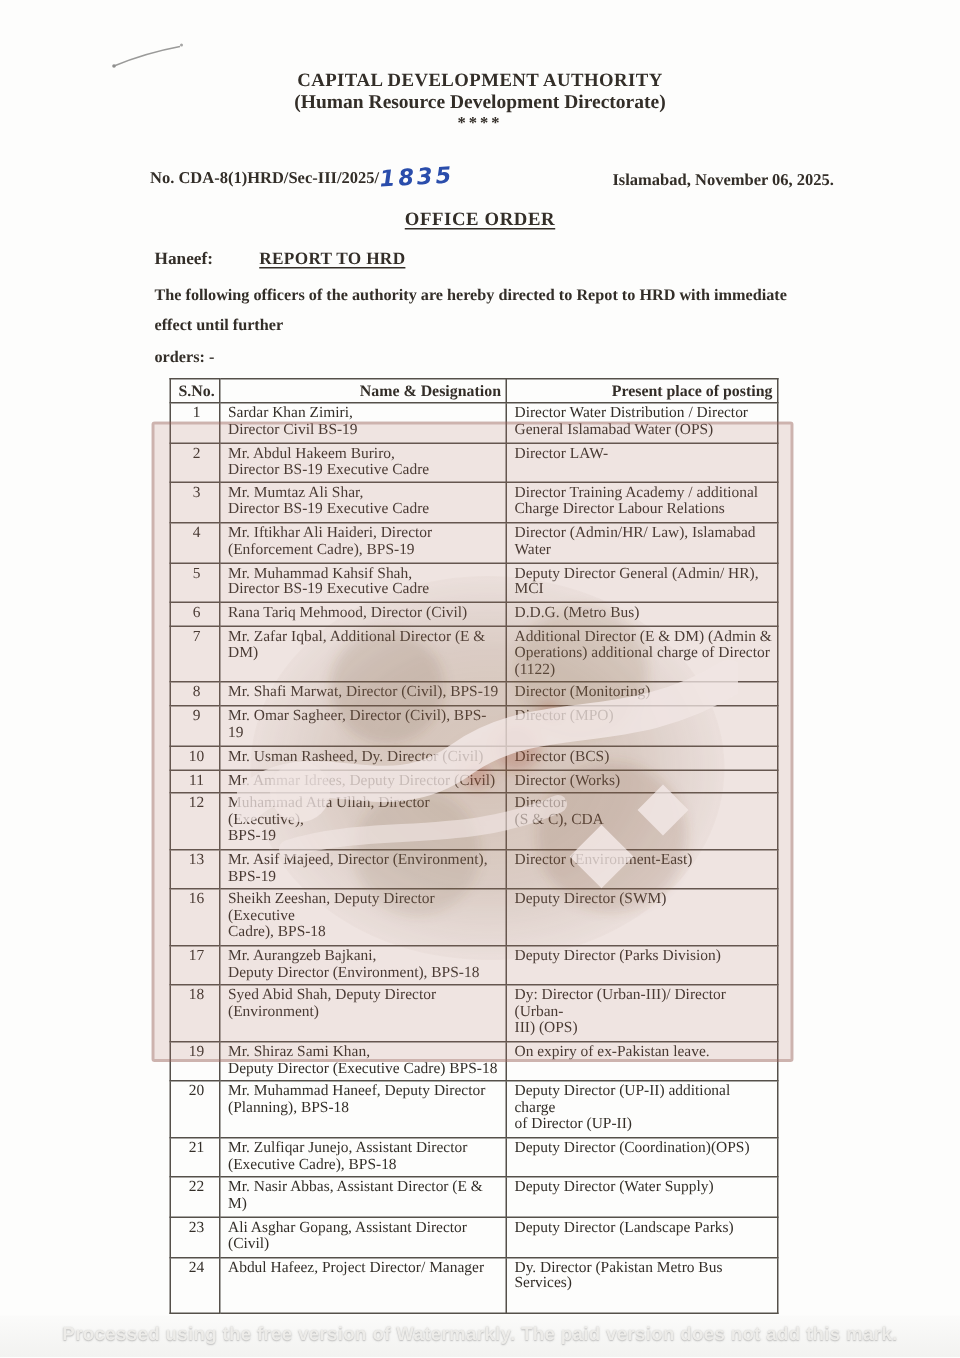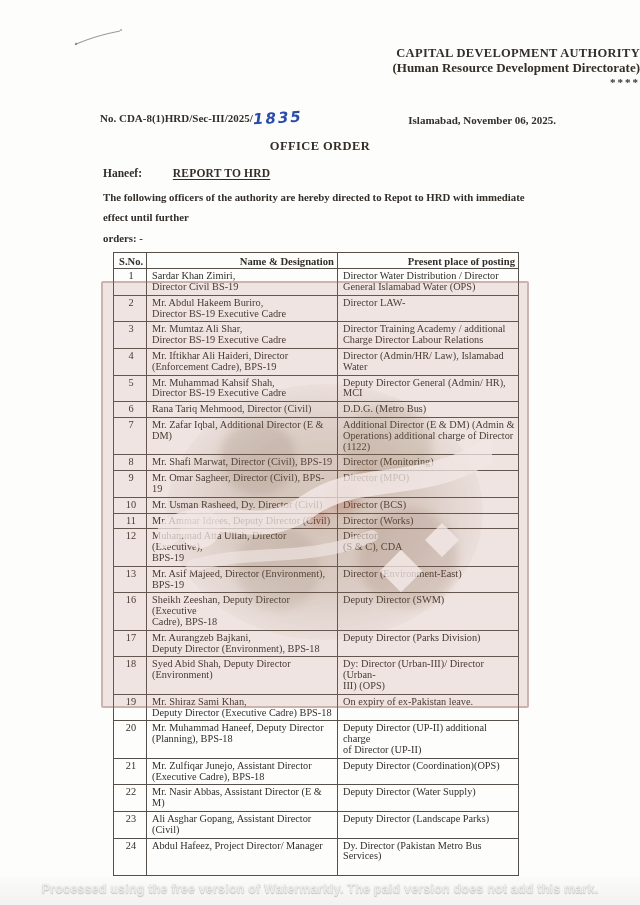--- a/index.html
+++ b/index.html
@@ -2,42 +2,42 @@
 <html><head>
 <meta charset="utf-8">
 <style>
   html,body { margin:0; padding:0; background:#ffffff; }
   .page {
     position:relative; width:640px; height:905px; margin:0 auto;
     background:#fdfdfc; overflow:hidden;
     font-family:"Liberation Serif", serif; color:#332e28;
   }
   
-  .doc-header { text-align:right; padding-top:46px; line-height:1.15; }
+  .doc-header { text-align:center; padding-top:46px; line-height:1.15; }
   .org-title { font-size:12.5px; font-weight:700; letter-spacing:.3px; }
   .directorate { font-size:13px; font-weight:700; margin-top:1px; }
   .stars { font-size:11px; font-weight:700; letter-spacing:2px; margin-top:0; }
 
   .ref-row {
     display:flex; justify-content:space-between; align-items:flex-end;
     margin:14px 84px 0 100px; font-size:11px; font-weight:600;
   }
   .ref-left { white-space:nowrap; }
   .handwritten {
     display:inline-block; font-family:"DejaVu Sans", sans-serif;
     color:#2a4dab; font-size:15px; font-weight:600; letter-spacing:2px;
     transform:rotate(-3deg) translateY(1px); font-style:italic;
   }
   .place-date { white-space:nowrap; font-weight:700; font-size:11px;margin-top:11px; }
 
   .order-title {
     text-align:center; margin-top:13px; font-size:12.5px; font-weight:700;
     letter-spacing:.4px;
   }
-  .order-title span { text-underline-offset:2px; }
+  .order-title span { text-decoration:underline; text-underline-offset:2px; }
 
   .subject-row { margin:13px 0 0 103px; font-size:11.5px; }
   .subject-label { font-weight:600; }
   .subject-text {
     font-weight:700; margin-left:28px; text-decoration:underline;
     text-underline-offset:2px; letter-spacing:.2px;
   }
   .intro { margin:8px 88px 0 103px; font-size:10.8px; font-weight:600; line-height:1.9; }
 
   

